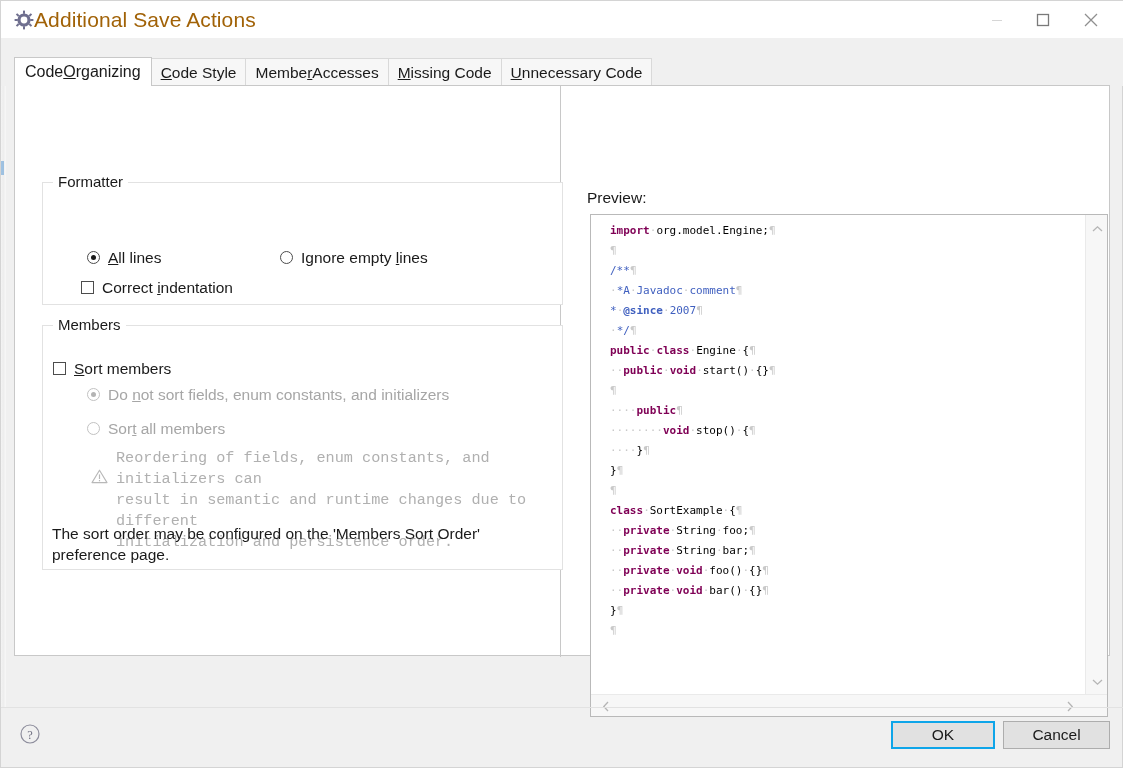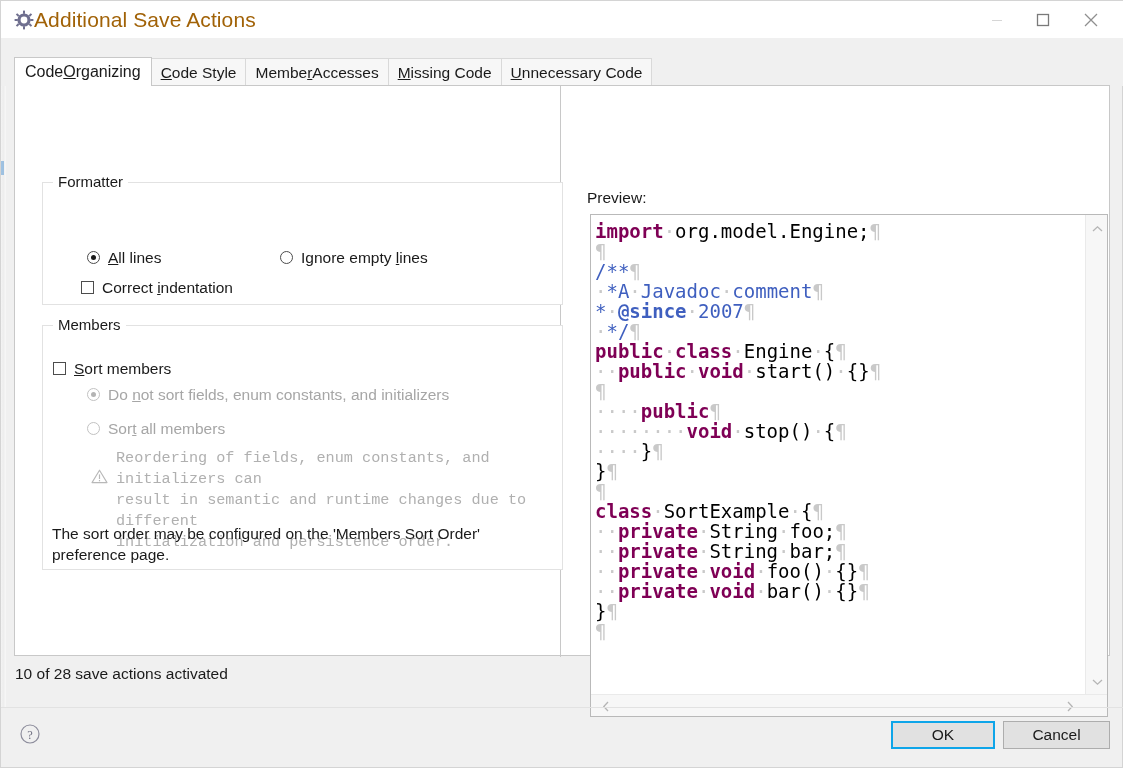--- a/index.html
+++ b/index.html
@@ -190,26 +190,26 @@
     font-size: 15.5px; color: #1a1a1a;
   }
   #preview-box {
     position: absolute; left: 575px; top: 128px;
     width: 518px; height: 503px;
     border: 1px solid #b9b9b9;
     background: #ffffff;
     overflow: hidden;
   }
   #code {
-    position: absolute; left: 0; top: 0;
+    position: absolute; left: 15px; top: 0;
     width: 494px; height: 480px;
     padding: 6px 0 0 4px;
     background: #ffffff;
     font-family: "DejaVu Sans Mono", "Liberation Mono", monospace;
-    font-size: 19px;
+    font-size: 11px;
     line-height: 20px;
     overflow: hidden;
     white-space: pre;
   }
   .cl { height: 20px; }
   .kw  { color: #7f0055; font-weight: bold; }
   .pln { color: #000000; }
   .cmt { color: #3f5fbf; }
   .cmt-b { color: #3f5fbf; font-weight: bold; }
   .ws  { color: #c9c9c9; }
@@ -440,21 +440,20 @@
         </div>
         <div class="sb-arrow" id="h-rt">
           <svg width="8" height="11" viewBox="0 0 8 11">
               <path d="M2 1 L6.2 5.5 L2 10" fill="none" stroke="#b5b5b5" stroke-width="1.3"></path>
             </svg>
         </div>
       </div>
     </div>
   </div>
 
-  <div id="status">10 of 28 save actions activated</div>
   <div id="footer-sep"></div>
 
   <div id="help-btn">
     <svg width="22" height="22" viewBox="0 0 22 22">
       <circle cx="11" cy="11" r="9" fill="none" stroke="#8d8d9c" stroke-width="1.2"></circle>
       <text x="11" y="15.6" text-anchor="middle" font-family="Liberation Serif, serif" font-size="12.5" fill="#6e6e80">?</text>
     </svg>
   </div>
 
   <button class="dlgbtn" id="btn-ok">OK</button>

